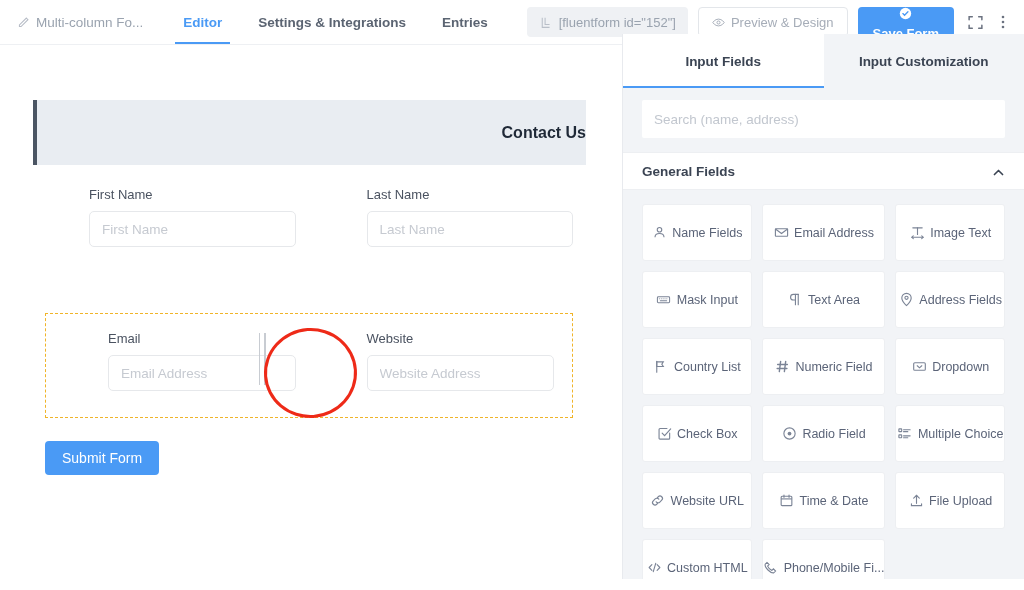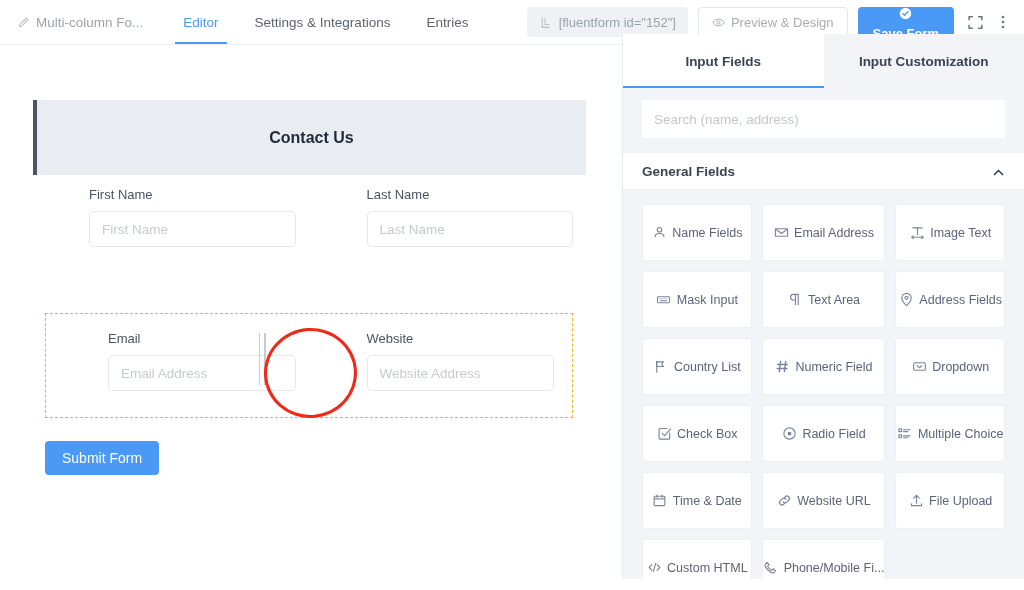--- a/index.html
+++ b/index.html
@@ -21,21 +21,21 @@
   .form-name {
     display: flex; align-items: center; gap: 6px;
     margin-left: 17px; color: #9aa3af; font-size: 13.5px;
     white-space: nowrap;
   }
   .pencil-icon { display: inline-block; width: 13px; height: 13px; color: #b6bcc6; }
   .pencil-icon svg { display: block; }
 
   .nav-tabs { display: flex; align-items: center; gap: 0; margin-left: 40px; }
   .nav-tab {
-    font-size: 13.5px; font-weight: normal; color: #5b6472;
+    font-size: 13.5px; font-weight: bold; color: #5b6472;
     padding: 13px 0 13px 0; margin-right: 36px;
     position: relative; cursor: pointer; white-space: nowrap;
   }
   .nav-tab.active { color: #4a9af5; }
   .nav-tab.active::after {
     content: ""; position: absolute;
     left: -8px; right: -8px; bottom: -1px; height: 2px; background: #4a9af5;
   }
 
   .topbar-right {
@@ -75,24 +75,24 @@
 
   
   .editor-canvas {
     position: absolute; top: 45px; left: 0;
     width: 622px; height: 545px;
     background: #ffffff; overflow: hidden;
   }
 
   .form-header {
     position: absolute; left: 33px; top: 55px;
-    width: 553px; height: 75px;
+    width: 553px; height: 65px;
     background: #e9edf2;
     border-left: 4px solid #4b5563;
-    display: flex; align-items: center; justify-content: center;
+    display: flex; align-items: center; justify-content: flex-end;
   }
   .form-header-title { font-size: 16px; font-weight: bold; color: #1f2937; }
 
   .field-row {
     position: absolute; display: flex; gap: 27px;
   }
   .field-row.row1 { left: 45px; top: 142px; width: 528px; }
 
   .field-col { width: 251px; margin-left: 44px; }
   .field-label {
@@ -464,40 +464,40 @@
             <path d="M7 6h4.5"></path>
             <path d="M7 10.5h7"></path>
             <path d="M7 12.5h4.5"></path>
         </svg>
       </span>
       <span class="flabel">Multiple Choice</span>
     </div>
 
     <div class="field-card">
       <span class="ficon">
+        <svg width="15" height="15" viewBox="0 0 16 16" fill="none" stroke="currentColor" stroke-width="1.2" stroke-linecap="round">
+          <path d="M6.6 9.4a2.6 2.6 0 003.9.3l2-2a2.6 2.6 0 00-3.7-3.7l-1.1 1.1"></path>
+          <path d="M9.4 6.6a2.6 2.6 0 00-3.9-.3l-2 2a2.6 2.6 0 003.7 3.7l1.1-1.1"></path>
+        </svg>
+      </span>
+      <span class="flabel">Website URL</span>
+    </div>
+
+    <div class="field-card">
+      <span class="ficon">
         <svg width="15" height="15" viewBox="0 0 16 16" fill="none" stroke="currentColor" stroke-width="1.2">
           <rect x="2.3" y="3.5" width="11.4" height="10" rx="1"></rect>
             <path d="M2.3 6.3h11.4"></path>
           <path d="M5.3 2.2v2.4" stroke-linecap="round"></path>
             <path d="M10.7 2.2v2.4" stroke-linecap="round"></path>
         </svg>
       </span>
       <span class="flabel">Time &amp; Date</span>
     </div>
 
-    <div class="field-card">
-      <span class="ficon">
-        <svg width="15" height="15" viewBox="0 0 16 16" fill="none" stroke="currentColor" stroke-width="1.2" stroke-linecap="round">
-          <path d="M6.6 9.4a2.6 2.6 0 003.9.3l2-2a2.6 2.6 0 00-3.7-3.7l-1.1 1.1"></path>
-          <path d="M9.4 6.6a2.6 2.6 0 00-3.9-.3l-2 2a2.6 2.6 0 003.7 3.7l1.1-1.1"></path>
-        </svg>
-      </span>
-      <span class="flabel">Website URL</span>
-    </div>
-
 
     <div class="field-card">
       <span class="ficon">
         <svg width="15" height="15" viewBox="0 0 16 16" fill="none" stroke="currentColor" stroke-width="1.2" stroke-linecap="round">
           <path d="M8 11V2.6"></path>
             <path d="M5 5.4L8 2.4l3 3"></path>
             <path d="M2.6 11.5v2h10.8v-2"></path>
         </svg>
       </span>
       <span class="flabel">File Upload</span>

